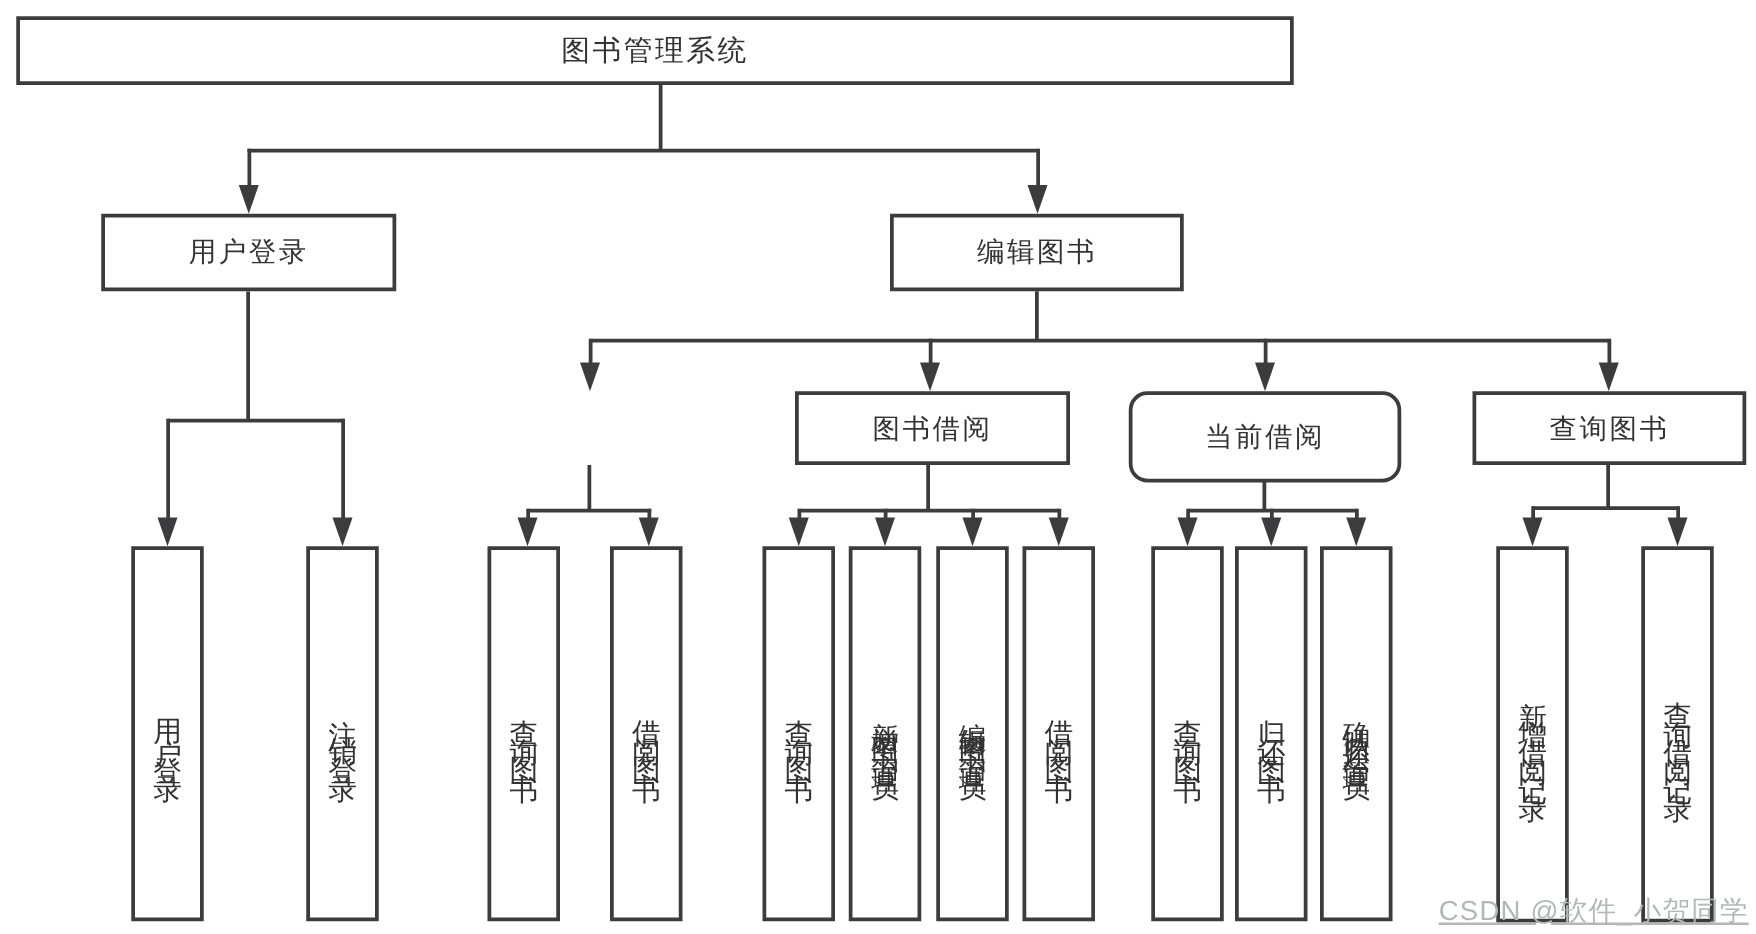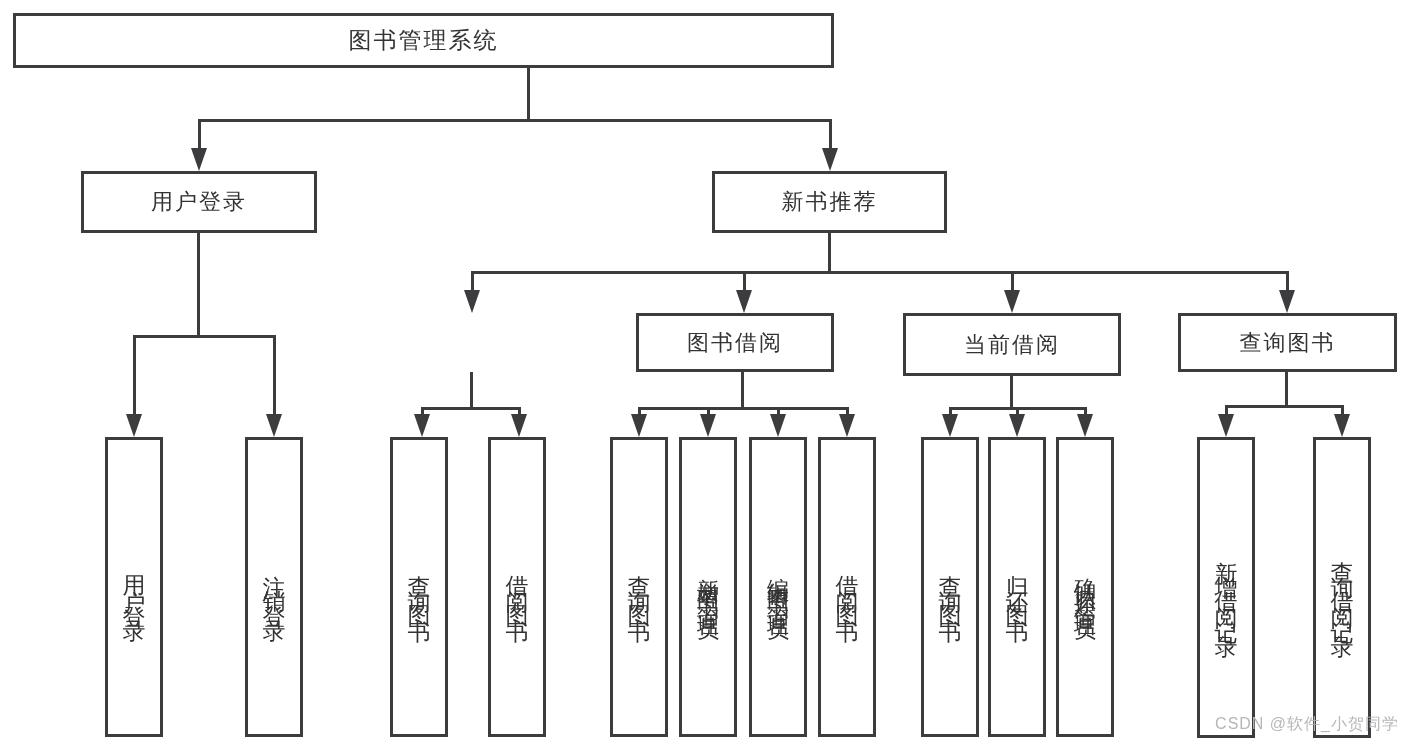--- a/index.html
+++ b/index.html
@@ -56,25 +56,26 @@
     content:"";position:absolute;left:50%;bottom:0;margin-left:-8px;
     width:0;height:0;
     border-left:8px solid transparent;
     border-right:8px solid transparent;
     border-top:23px solid var(--line);
   }
   
   .watermark{
     position:absolute;
     top:714px;right:6px;
-    font-size:16px;
+    font-size:22px;
     color:var(--wm);
     letter-spacing:1px;
     z-index:5;
     white-space:nowrap;
+    text-decoration:underline;
   }
 </style>
 </head>
 <body>
 
 <div id="canvas">
 
   <div class="vline" style="left:527px;top:68px;height:52px;"></div>
   <div class="hline" style="left:198px;top:119px;width:633px;"></div>
   <div class="arrow" style="left:191px;top:119px;height:52px;"></div>
@@ -108,35 +109,35 @@
   <div class="hline" style="left:950px;top:407px;width:136px;"></div>
   <div class="arrow" style="left:942px;top:407px;height:30px;"></div>
   <div class="arrow" style="left:1009px;top:407px;height:30px;"></div>
   <div class="arrow" style="left:1077px;top:407px;height:30px;"></div>
 
   <div class="vline" style="left:1285px;top:372px;height:34px;"></div>
   <div class="hline" style="left:1226px;top:405px;width:117px;"></div>
   <div class="arrow" style="left:1218px;top:405px;height:32px;"></div>
   <div class="arrow" style="left:1334px;top:405px;height:32px;"></div>
 
-  <div class="box root" style="left:13px;top:13px;width:821px;height:55px;">
+  <div class="box root" style="left:13px;top:13px;width:1022px;height:55px;">
     <span class="label">图书管理系统</span>
   </div>
 
   <div class="box" style="left:81px;top:171px;width:236px;height:62px;">
     <span class="label">用户登录</span>
   </div>
   <div class="box" style="left:712px;top:171px;width:235px;height:62px;">
-    <span class="label">新书推荐</span>
+    <span class="label">编辑图书</span>
   </div>
 
-  <div class="box" style="left:636px;top:313px;width:198px;height:59px;">
+  <div class="box" style="left:636px;top:313px;width:220px;height:59px;">
     <span class="label">图书借阅</span>
   </div>
-  <div class="box" style="left:903px;top:313px;width:218px;height:63px;">
+  <div class="box" style="left:903px;top:313px;width:218px;height:73px;border-radius:15px;">
     <span class="label">当前借阅</span>
   </div>
   <div class="box" style="left:1178px;top:313px;width:219px;height:59px;">
     <span class="label">查询图书</span>
   </div>
 
   <div class="box leaf" style="left:105px;top:437px;width:58px;height:300px;">
     <span class="label">用户登录</span>
   </div>
   <div class="box leaf" style="left:245px;top:437px;width:58px;height:300px;">

